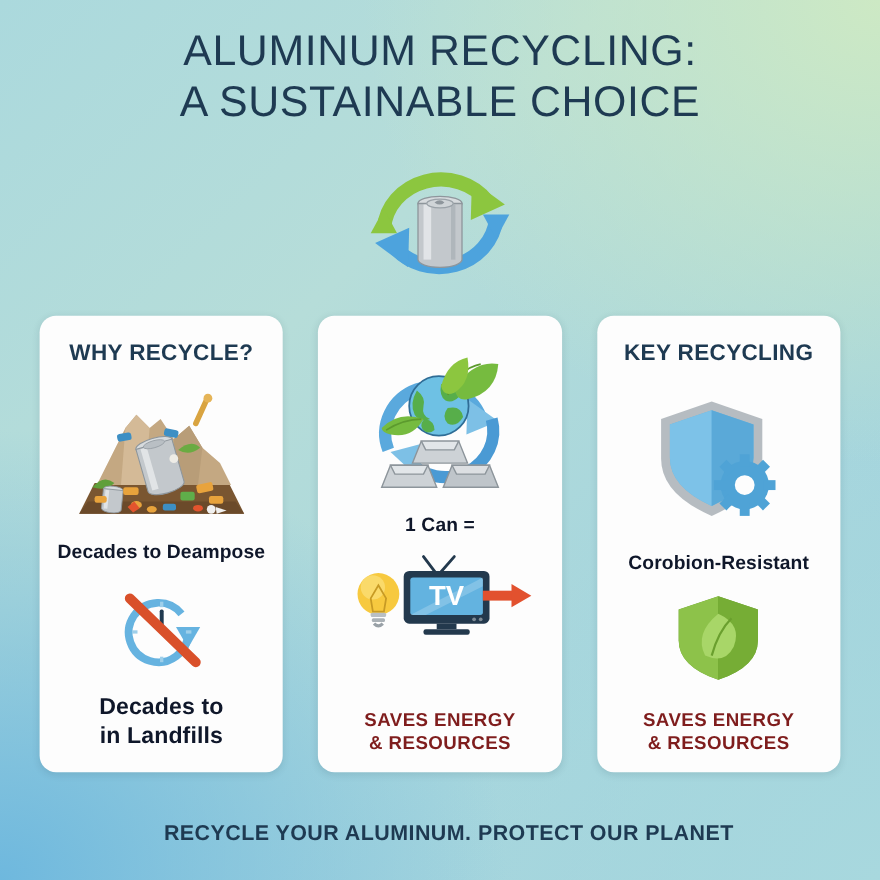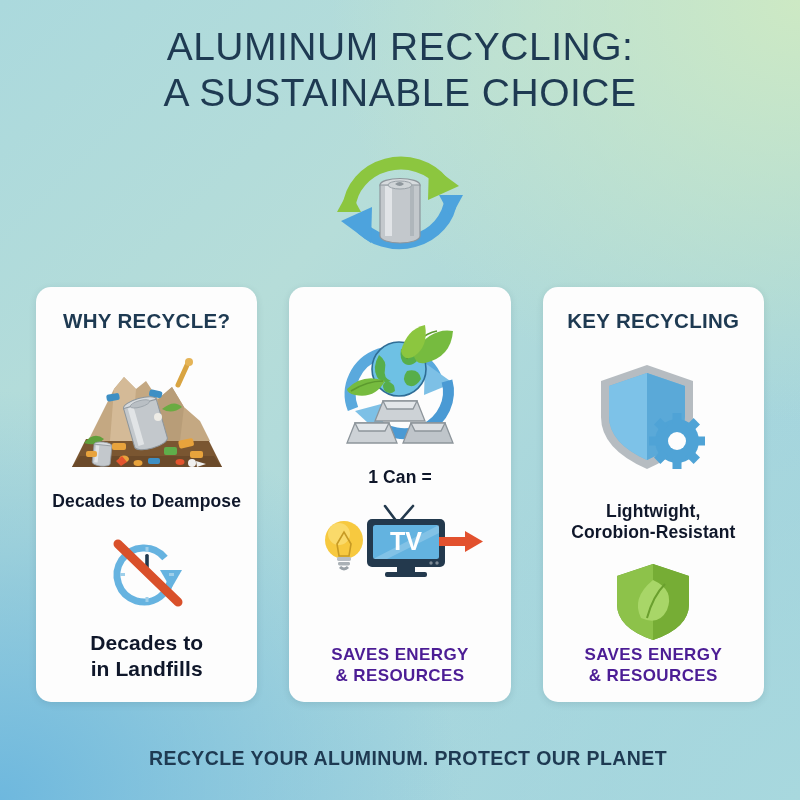--- a/index.html
+++ b/index.html
@@ -42,21 +42,21 @@
     font-size:20.5px; font-weight:bold; color:#1e3a52;
     letter-spacing:.3px; text-align:center; white-space:nowrap;
   }
   .art { display:flex; align-items:center; justify-content:flex-start; }
   .cap {
     font-size:17.5px; font-weight:bold; color:#0f172a;
     text-align:center; line-height:1.22; letter-spacing:.1px;
   }
   .cap.small { font-size:21px; }
   .cap-caps {
-    font-size:17px; font-weight:bold; color:#4c1d95;
+    font-size:17px; font-weight:bold; color:#7f1d1d;
     text-align:center; line-height:1.25; letter-spacing:.4px;
   }
   .sp { flex:1 1 auto; }
 
   
   .footer {
     position:absolute; bottom:30px; left:16px; right:0; text-align:center;
     font-size:19.5px; font-weight:bold; color:#1e3a52; letter-spacing:.4px;
     white-space:nowrap;
   }
@@ -259,21 +259,20 @@
               <rect x="-4.5" y="17" width="9" height="11" transform="rotate(45)"></rect>
               <rect x="-28" y="-4.5" width="11" height="9" transform="rotate(45)"></rect>
               <rect x="17" y="-4.5" width="11" height="9" transform="rotate(45)"></rect>
             </g>
             <circle r="9" fill="#fdfdfd"></circle>
           </g>
         </svg>
       </div>
 
       <div class="cap" style="margin-top:26px">
-        <div>Lightwight,</div>
         <div>Corobion-Resistant</div>
       </div>
 
       <div class="art" style="margin-top:18px">
         <svg viewBox="0 0 84 80" width="84" height="80">
           <path d="M42 2 L78 14 L78 42 Q78 66 42 78 Q6 66 6 42 L6 14 Z" fill="#6a9f2e"></path>
           <path d="M42 2 L42 78 Q6 66 6 42 L6 14 Z" fill="#8dc24a"></path>
           <path d="M42 2 L78 14 L78 42 Q78 66 42 78 Z" fill="#76ad35"></path>
           <path d="M42 18 q22 10 14 30 q-8 16 -26 8 q-10 -20 12 -38z" fill="#a8d668"></path>
           <path d="M36 56 q6 -22 18 -34" fill="none" stroke="#6a9f2e" stroke-width="2"></path>

